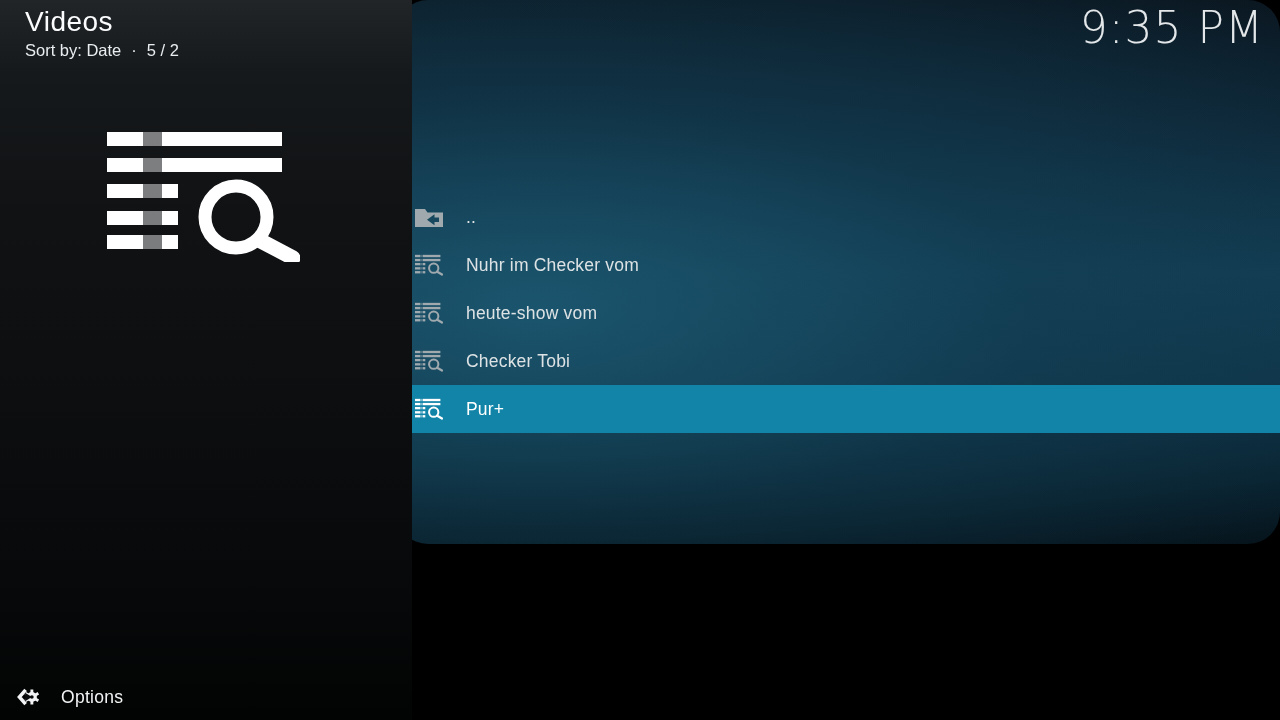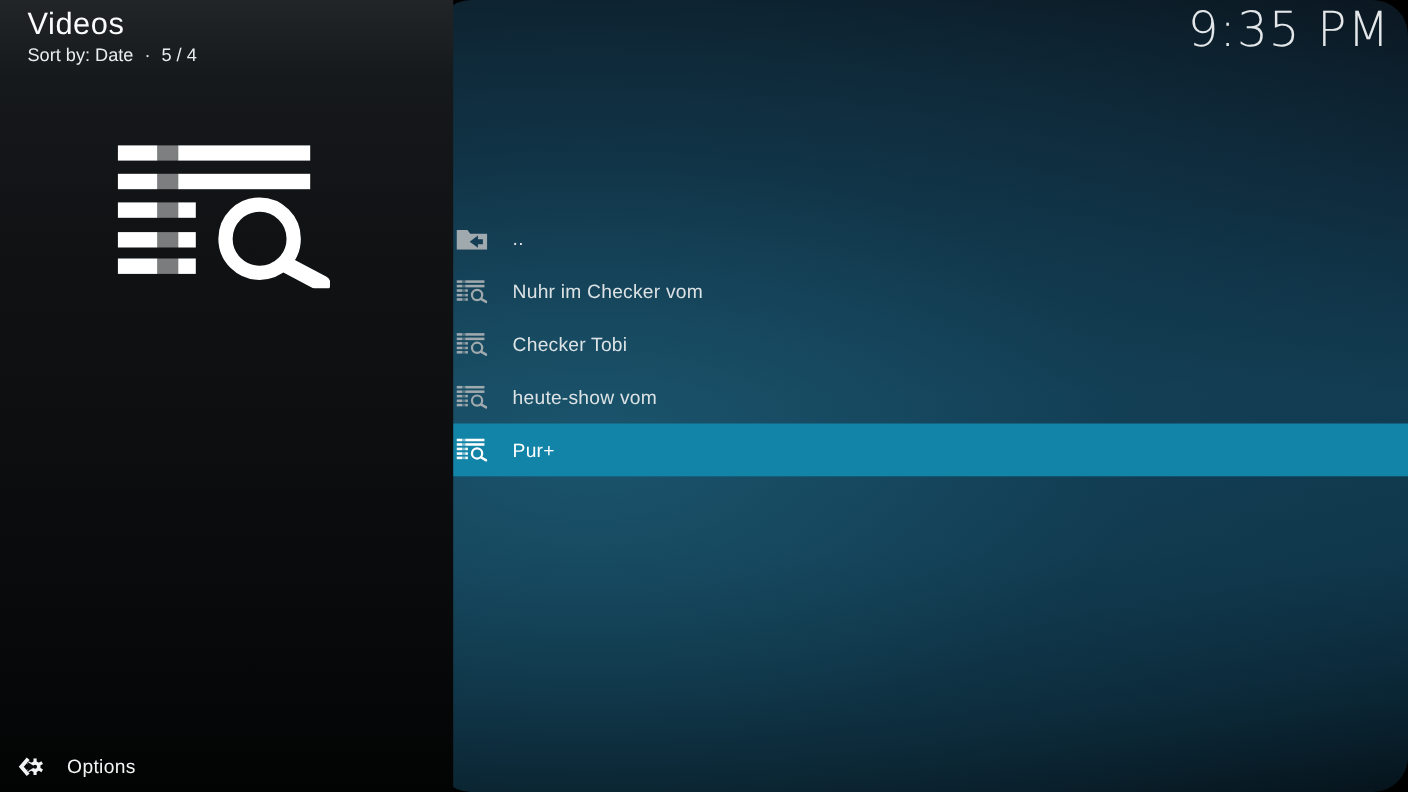--- a/index.html
+++ b/index.html
@@ -43,21 +43,21 @@
     height: 46px; width: 396px;
     display: flex; align-items: center;
     padding-left: 16px; box-sizing: border-box;
     color: #f2f4f5; cursor: pointer;
   }
   .options-row svg { width: 25px; height: 22px; display: block; }
   .options-label { margin-left: 20px; font-size: 17.5px; letter-spacing: 0.3px; text-align: center; }
   
   .main {
     position: absolute; left: 396px; top: 0;
-    width: 884px; height: 720px;
+    width: 884px; height: 544px;
     background:
       radial-gradient(ellipse 125% 85% at 16% 57%,
         rgba(29, 92, 117, 0.80) 0%,
         rgba(20, 66, 88, 0.55) 45%,
         rgba(8, 26, 36, 0) 100%),
       linear-gradient(180deg,
         #0a141d 0%, #0d2434 25%, #113a50 50%,
         #0e3246 70%, #071c28 88%, #030a0f 100%);
     border-radius: 32px;
   }
@@ -160,50 +160,50 @@
                   <rect x="55" y="85" width="16" height="16"></rect>
             <rect x="0" y="112" width="36" height="16"></rect>
                   <rect x="36" y="112" width="19" height="16" fill-opacity="0.45"></rect>
                   <rect x="55" y="112" width="16" height="16"></rect>
           </g>
           <circle cx="129" cy="92" r="32" fill="none" stroke="currentColor" stroke-width="14"></circle>
           <line x1="153" y1="116" x2="186" y2="135" stroke="currentColor" stroke-width="16" stroke-linecap="round"></line>
         </svg>
       </span>
     </span>
+    <span class="row-label" data-name="list-item-label">heute-show vom</span>
+  </div>
+        <div class="row" data-name="list-item" data-icon="list-search-icon">
+    <span class="icon-box" data-name="row-icon-box">
+
+      <span class="icon" data-name="list-search-icon">
+        <svg width="28" height="24" viewBox="0 0 193 140" xmlns="http://www.w3.org/2000/svg">
+          <g fill="currentColor">
+            <rect x="0" y="0" width="36" height="16"></rect>
+                  <rect x="36" y="0" width="19" height="16" fill-opacity="0.45"></rect>
+                  <rect x="55" y="0" width="120" height="16"></rect>
+            <rect x="0" y="28" width="36" height="16"></rect>
+                  <rect x="36" y="28" width="19" height="16" fill-opacity="0.45"></rect>
+                  <rect x="55" y="28" width="120" height="16"></rect>
+            <rect x="0" y="56" width="36" height="16"></rect>
+                  <rect x="36" y="56" width="19" height="16" fill-opacity="0.45"></rect>
+                  <rect x="55" y="56" width="16" height="16"></rect>
+            <rect x="0" y="85" width="36" height="16"></rect>
+                  <rect x="36" y="85" width="19" height="16" fill-opacity="0.45"></rect>
+                  <rect x="55" y="85" width="16" height="16"></rect>
+            <rect x="0" y="112" width="36" height="16"></rect>
+                  <rect x="36" y="112" width="19" height="16" fill-opacity="0.45"></rect>
+                  <rect x="55" y="112" width="16" height="16"></rect>
+          </g>
+          <circle cx="129" cy="92" r="32" fill="none" stroke="currentColor" stroke-width="14"></circle>
+          <line x1="153" y1="116" x2="186" y2="135" stroke="currentColor" stroke-width="16" stroke-linecap="round"></line>
+        </svg>
+      </span>
+    </span>
     <span class="row-label" data-name="list-item-label">Checker Tobi</span>
-  </div>
-        <div class="row" data-name="list-item" data-icon="list-search-icon">
-    <span class="icon-box" data-name="row-icon-box">
-
-      <span class="icon" data-name="list-search-icon">
-        <svg width="28" height="24" viewBox="0 0 193 140" xmlns="http://www.w3.org/2000/svg">
-          <g fill="currentColor">
-            <rect x="0" y="0" width="36" height="16"></rect>
-                  <rect x="36" y="0" width="19" height="16" fill-opacity="0.45"></rect>
-                  <rect x="55" y="0" width="120" height="16"></rect>
-            <rect x="0" y="28" width="36" height="16"></rect>
-                  <rect x="36" y="28" width="19" height="16" fill-opacity="0.45"></rect>
-                  <rect x="55" y="28" width="120" height="16"></rect>
-            <rect x="0" y="56" width="36" height="16"></rect>
-                  <rect x="36" y="56" width="19" height="16" fill-opacity="0.45"></rect>
-                  <rect x="55" y="56" width="16" height="16"></rect>
-            <rect x="0" y="85" width="36" height="16"></rect>
-                  <rect x="36" y="85" width="19" height="16" fill-opacity="0.45"></rect>
-                  <rect x="55" y="85" width="16" height="16"></rect>
-            <rect x="0" y="112" width="36" height="16"></rect>
-                  <rect x="36" y="112" width="19" height="16" fill-opacity="0.45"></rect>
-                  <rect x="55" y="112" width="16" height="16"></rect>
-          </g>
-          <circle cx="129" cy="92" r="32" fill="none" stroke="currentColor" stroke-width="14"></circle>
-          <line x1="153" y1="116" x2="186" y2="135" stroke="currentColor" stroke-width="16" stroke-linecap="round"></line>
-        </svg>
-      </span>
-    </span>
-    <span class="row-label" data-name="list-item-label">heute-show vom</span>
   </div>
         <div class="row selected" data-name="list-item" data-icon="list-search-icon">
     <span class="icon-box" data-name="row-icon-box">
 
       <span class="icon" data-name="list-search-icon">
         <svg width="28" height="24" viewBox="0 0 193 140" xmlns="http://www.w3.org/2000/svg">
           <g fill="currentColor">
             <rect x="0" y="0" width="36" height="16"></rect>
                   <rect x="36" y="0" width="19" height="16" fill-opacity="0.45"></rect>
                   <rect x="55" y="0" width="120" height="16"></rect>
@@ -229,21 +229,21 @@
   </div>
       </div>
   </div>
 
   <div class="sidebar" data-name="left-panel">
     <div class="header" data-name="page-header">
       <div class="title" data-name="page-title">Videos</div>
       <div class="subtitle" data-name="sort-status">
         <span data-name="sort-label">Sort by: Date</span>
         <span class="sep" data-name="separator-dot">·</span>
-        <span data-name="item-count">5 / 4</span>
+        <span data-name="item-count">5 / 2</span>
       </div>
     </div>
 
     <div class="hero-icon" data-name="list-search-hero-icon">
       <svg viewBox="0 0 193 130" xmlns="http://www.w3.org/2000/svg">
         <g fill="currentColor">
           <rect x="0" y="0" width="36" height="14"></rect>
             <rect x="36" y="0" width="19" height="14" fill-opacity="0.45"></rect>
             <rect x="55" y="0" width="120" height="14"></rect>
           <rect x="0" y="26" width="36" height="14"></rect>

